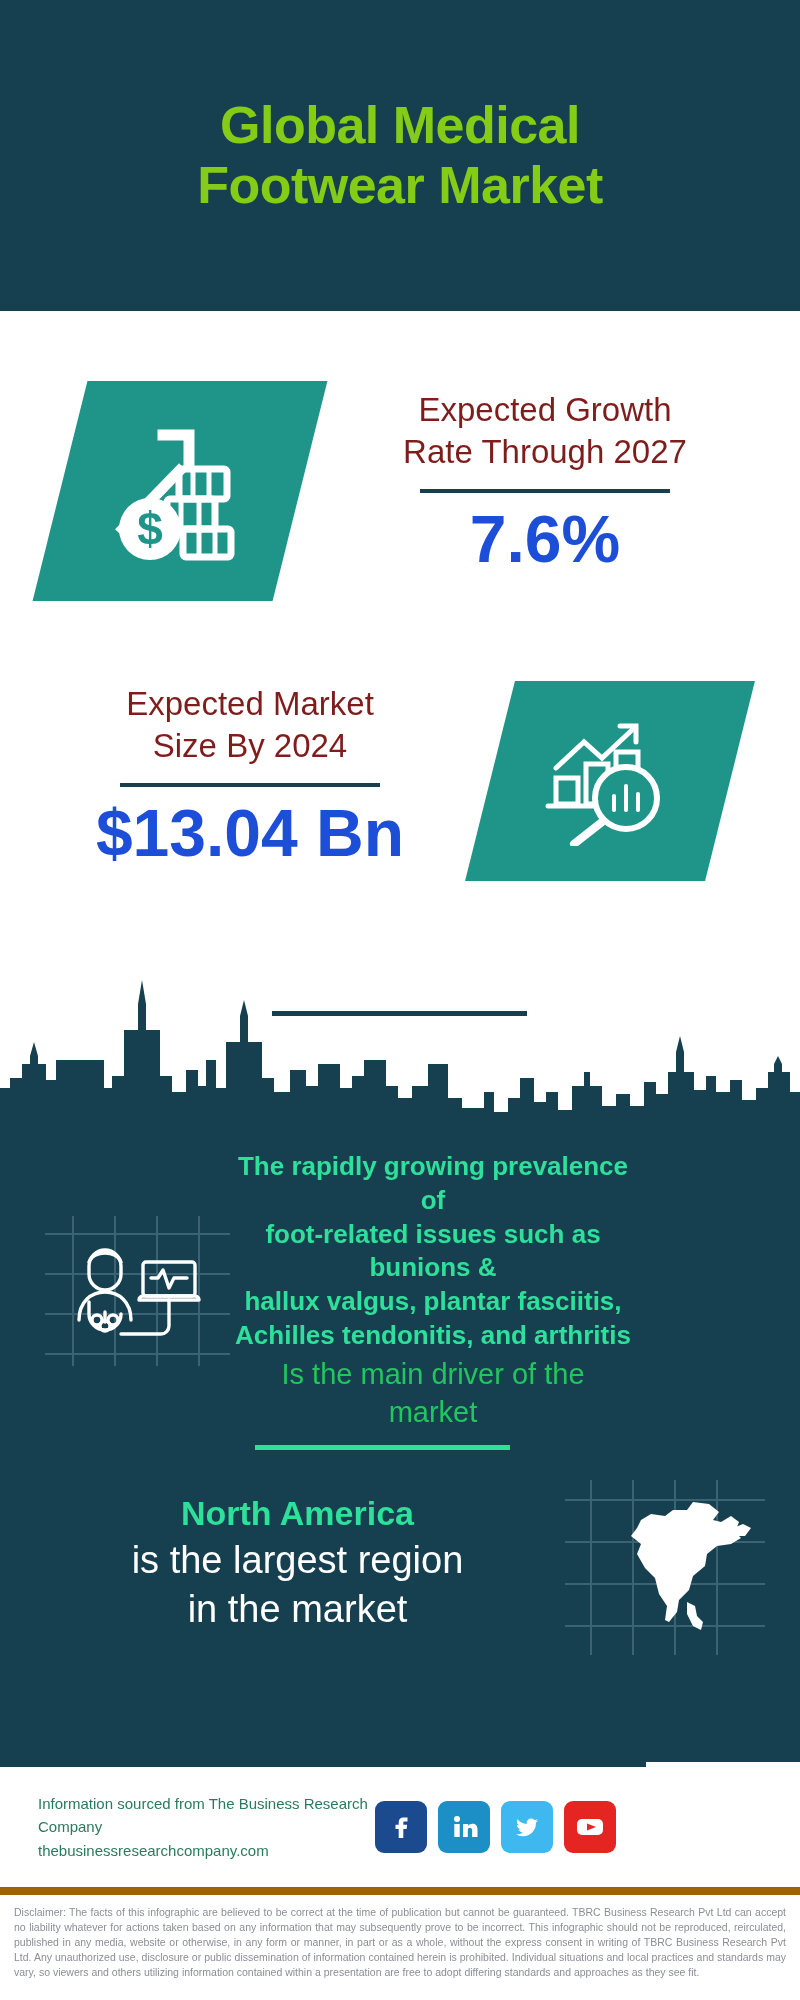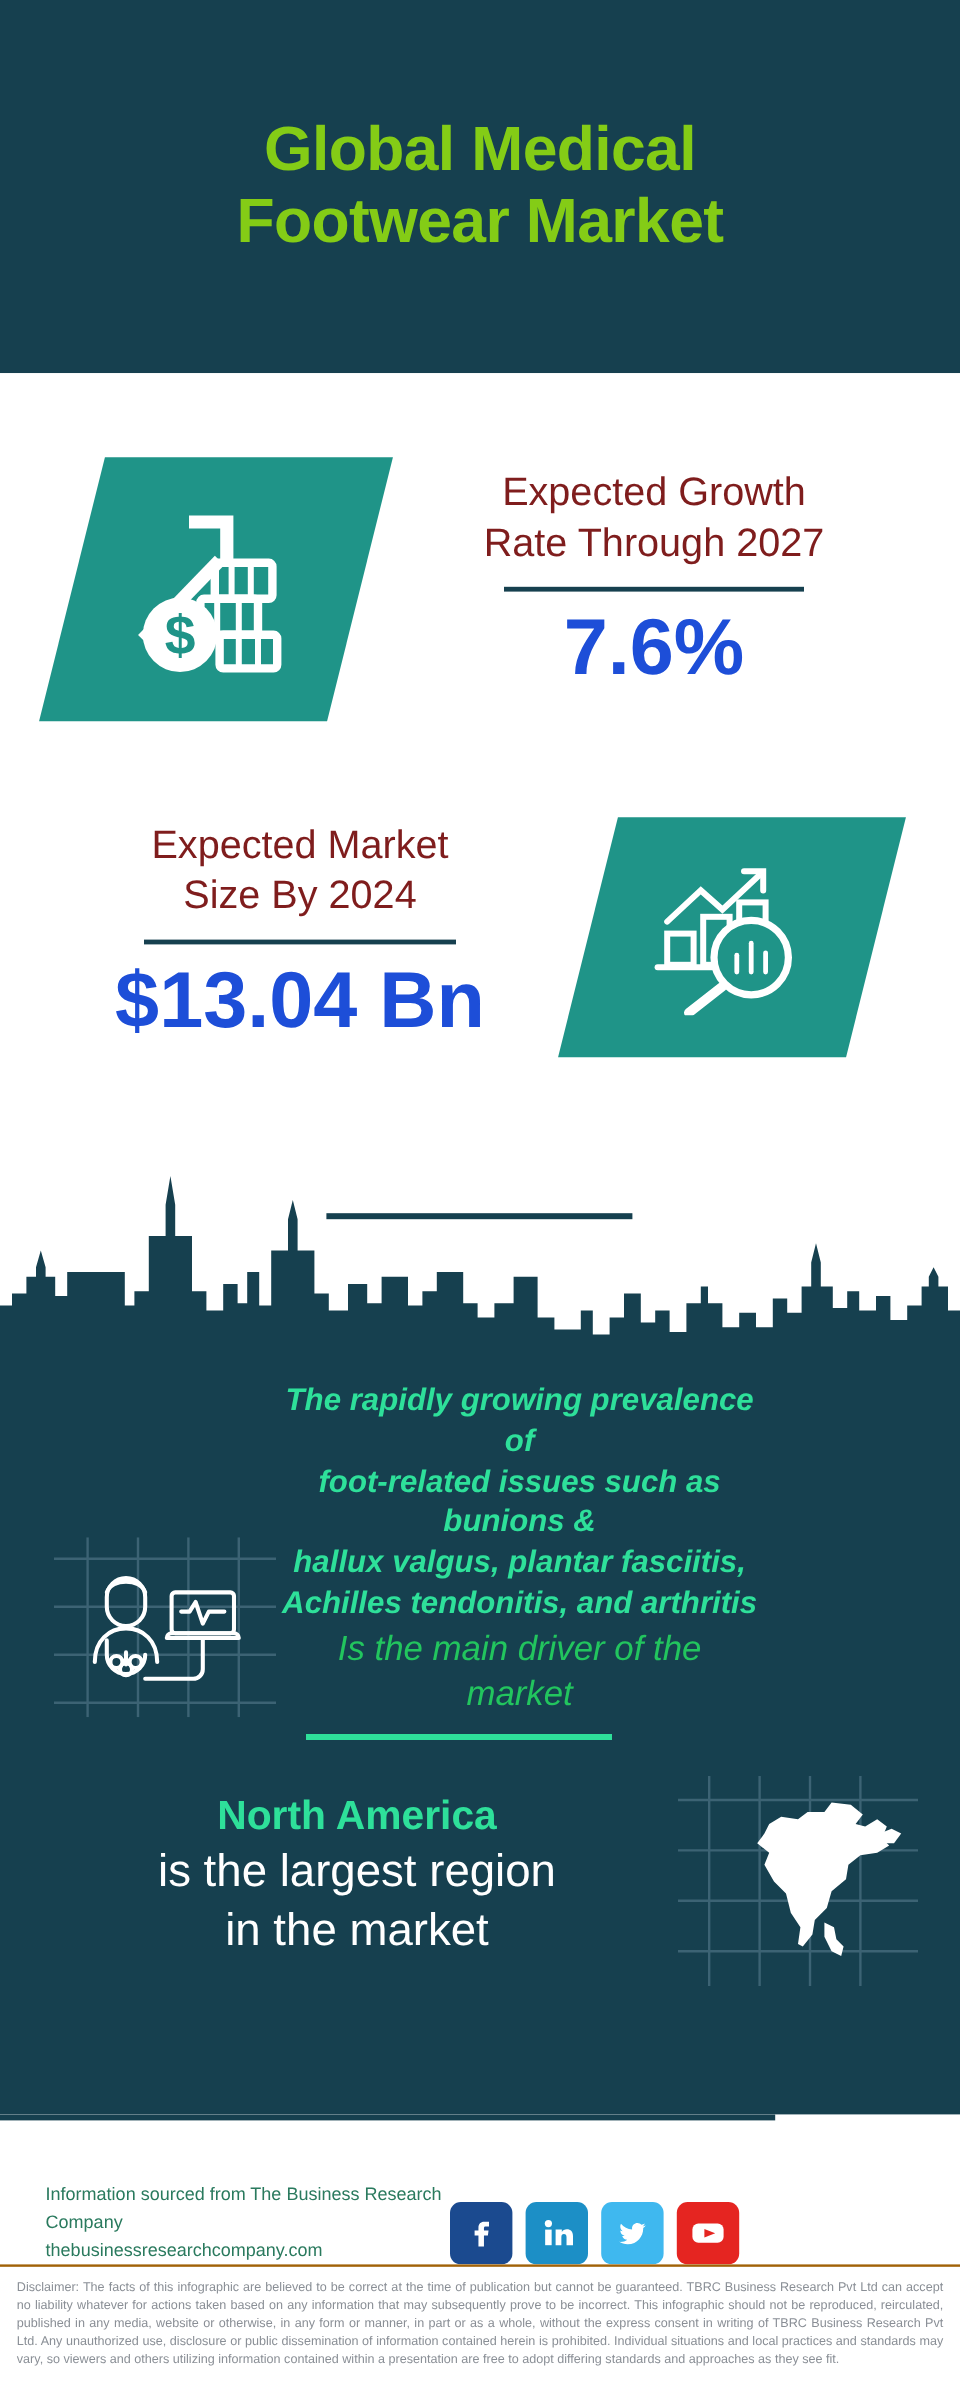--- a/index.html
+++ b/index.html
@@ -76,21 +76,21 @@
   }
 
   
   .dark-zone{
     position:absolute; left:0; top:1120px; width:800px; height:642px;
     background:#16404f; overflow:hidden;
   }
 
   .driver-row{
     position:absolute; left:0; top:30px; width:658px;
-    display:flex; align-items:flex-end;font-style:italic;
+    display:flex; align-items:center;
   }
   .icon-grid{
     position:relative; width:185px; height:150px; margin-left:45px; flex:0 0 auto;
   }
   .driver-text{ flex:1 1 auto; padding:0 26px 0 4px; text-align:center; }
   .driver-hi{
     color:#2ee09a; font-weight:bold; font-size:26px; line-height:1.3;
     display:block; white-space:pre-line;
   }
   .driver-lo{
@@ -118,42 +118,42 @@
   }
   .map-grid{
     position:relative; width:200px; height:175px; margin-right:35px; flex:0 0 auto;
   }
 
   
   .footer{
     position:absolute; left:0; top:1762px; width:646px; height:125px;
     background:#ffffff;
     border-top:5px solid #16404f;
-    display:flex; align-items:flex-end;
+    display:flex; align-items:center;
   }
   .footer-text{ margin-left:38px; flex:1 1 auto; }
   .footer-line{
     color:#2a7a5e; font-size:15px; line-height:1.55; display:block;
   }
   .socials{ display:flex; gap:11px; margin-right:30px; }
   .social{
     width:52px; height:52px; border-radius:9px;
     display:flex; align-items:center; justify-content:center;
     color:#ffffff; font-weight:bold;
   }
   .s-fb{ background:#1b4a8f; }
   .s-li{ background:#1c8fc6; }
   .s-tw{ background:#3fb8ef; }
   .s-yt{ background:#e52521; }
 
   
   .disclaimer{
     position:absolute; left:0; top:1887px; width:800px; height:113px;
     background:#ffffff;
-    border-top:2px solid #a16207;
+    border-top:8px solid #a16207;
     padding:10px 14px 0 14px;
   }
   .disclaimer p{
     color:#8a8f96; font-size:10.5px; line-height:1.42; text-align:justify;
   }
 </style>
 </head>
 <body>
 
 <div class="page">

